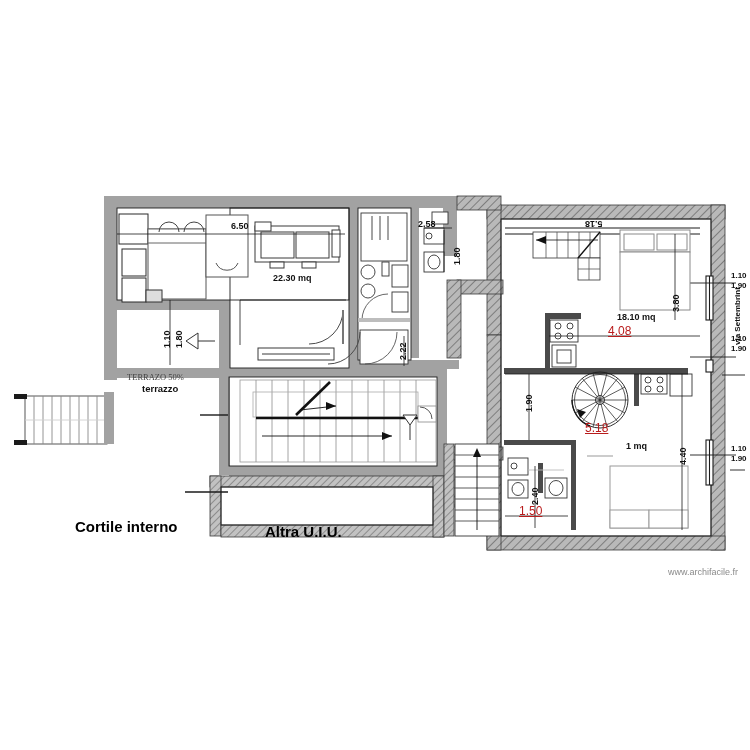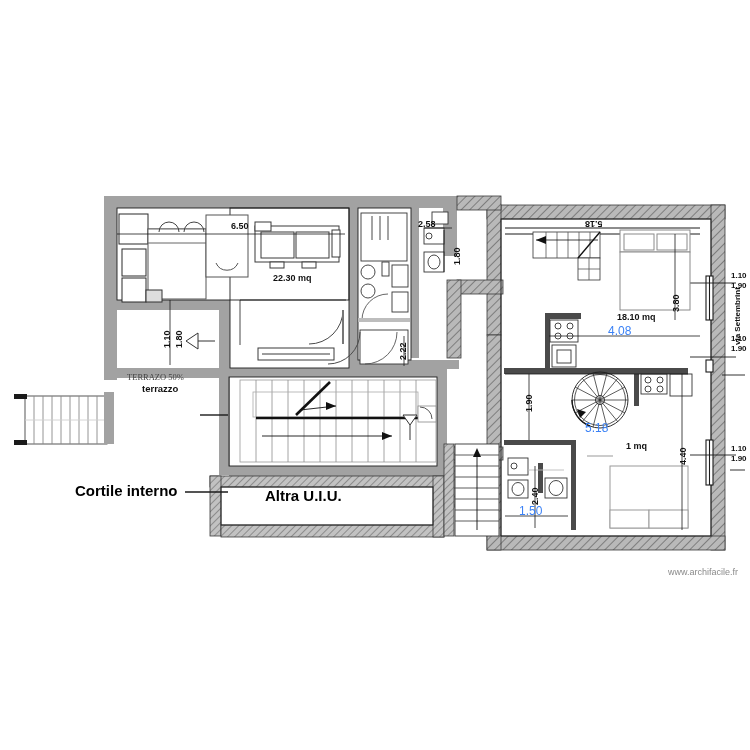--- a/index.html
+++ b/index.html
@@ -5,25 +5,25 @@
   html,body{margin:0;padding:0;background:#ffffff;}
   body{width:750px;height:750px;overflow:hidden;
        font-family:"Liberation Sans","DejaVu Sans",sans-serif;}
   #stage{position:relative;width:750px;height:630px;background:#fff;}
   svg#plan{position:absolute;left:0;top:0;width:750px;height:750px;}
 
   .lbl{position:absolute;white-space:nowrap;color:#1a1a1a;}
   .rot90{transform-origin:0 0;transform:rotate(-90deg);}
   .rot180{transform-origin:50% 50%;transform:rotate(180deg);}
   .dim{font-size:9px;font-weight:bold;color:#111;letter-spacing:0px;}
-  .dim-lg{font-size:12px;color:#3b82f6;}
+  .dim-lg{font-size:12px;color:#b91c1c;text-decoration:underline;}
   .area-lg{font-size:9px;font-weight:bold;color:#111;}
   .roomname{font-size:8.5px;color:#444;font-family:Liberation Serif, serif;}
   .roomname-b{font-size:9.5px;font-weight:bold;color:#111;}
-  .bigname{font-size:15px;font-weight:bold;color:#000;}
+  .bigname{font-size:15px;font-weight:bold;color:#000;margin-top:36px;}
   .street{font-size:8px;font-weight:bold;color:#111;}
   .watermark{font-size:9px;color:#8a8a8a;}
   .win{font-size:8px;font-weight:bold;color:#111;line-height:10px;}
 </style>
 </head>
 <body>
 
 <div id="stage">
 
   <svg id="plan" viewBox="0 0 750 750">

